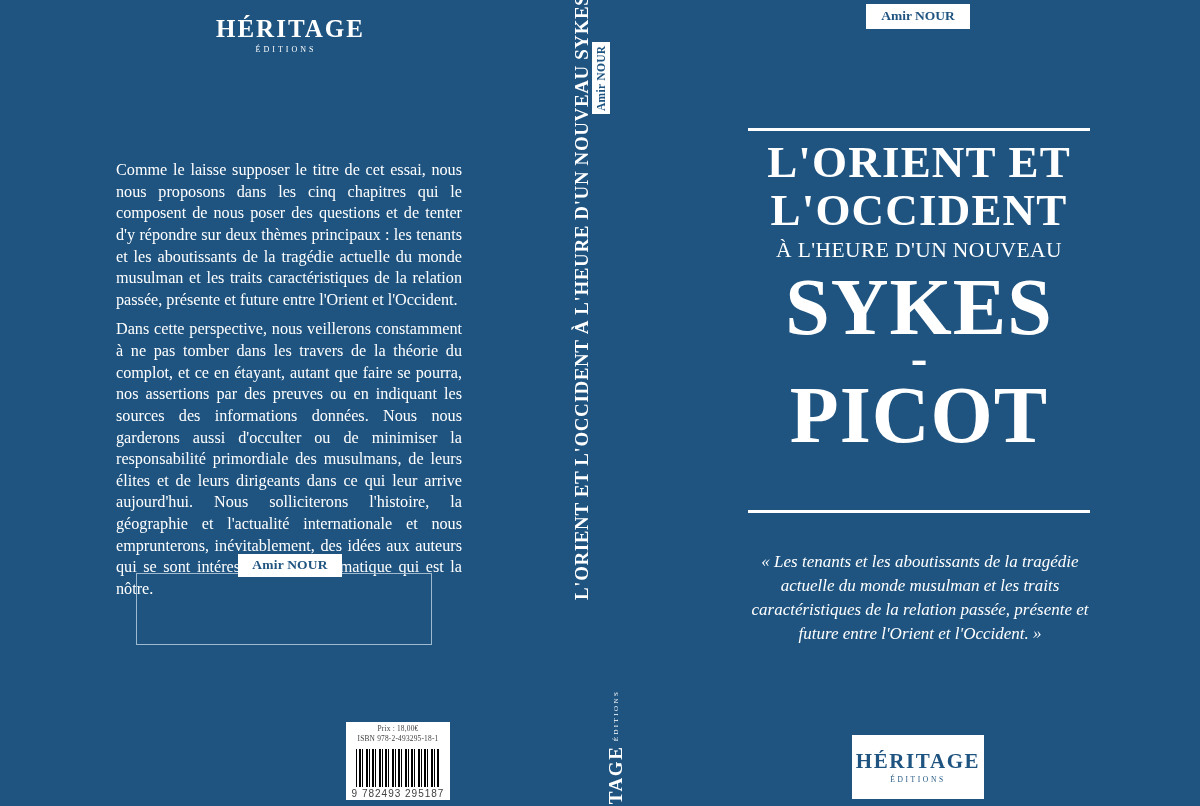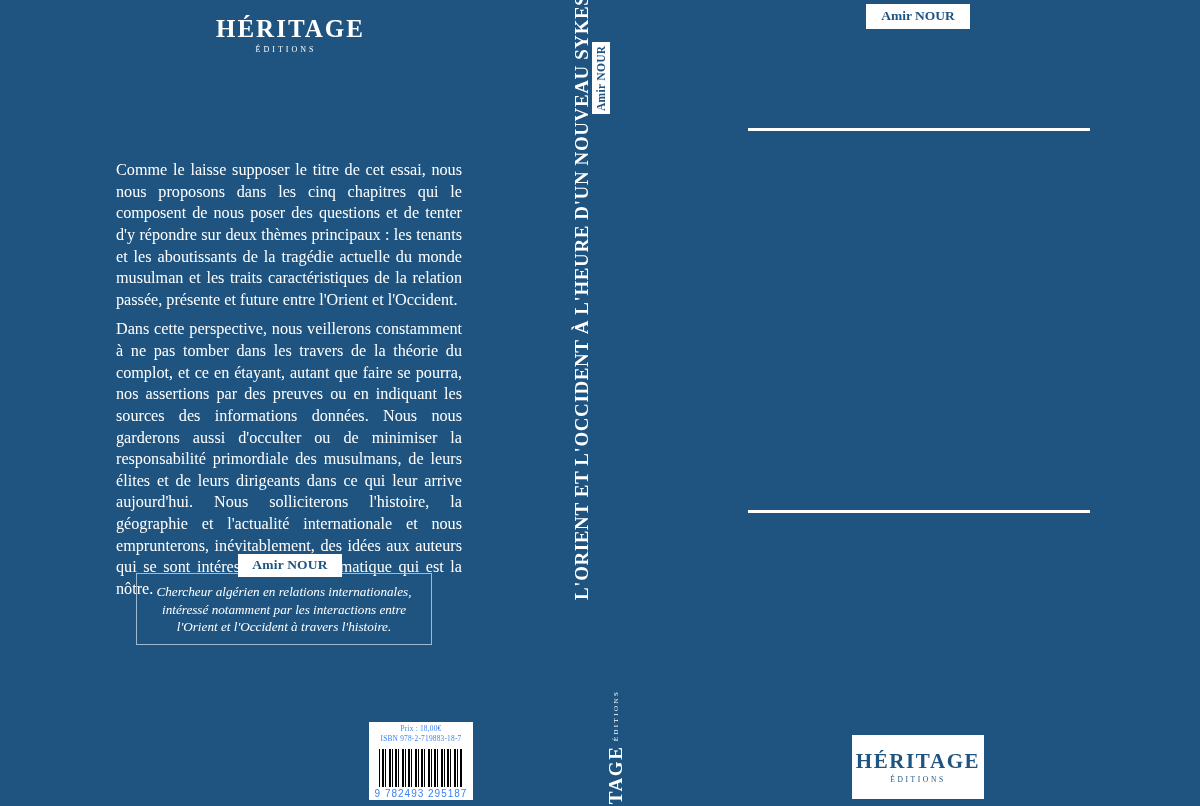--- a/index.html
+++ b/index.html
@@ -82,24 +82,24 @@
     width: 276px;
     font-style: italic;
     font-size: 13.2px;
     line-height: 1.33;
     text-align: center;
   }
 
   
   #barcode-block {
     position: absolute;
-    left: 369px; top: 722px;
+    left: 346px; top: 722px;
     width: 104px; height: 78px;
     background: #ffffff;
-    color: #3b82f6;
+    color: #404040;
   }
   .bc-price {
     text-align: center;
     font-size: 7.4px;
     font-family: "Liberation Serif", serif;
     margin-top: 2px;
     letter-spacing: .2px;
   }
   .bc-isbn {
     text-align: center;
@@ -293,25 +293,24 @@
       <div class="pub-sub">ÉDITIONS</div>
     </div>
 
     <div id="back-blurb">
       <p>Comme le laisse supposer le titre de cet essai, nous nous proposons dans les cinq chapitres qui le composent de nous poser des questions et de tenter d'y répondre sur deux thèmes principaux : les tenants et les aboutissants de la tragédie actuelle du monde musulman et les traits caractéristiques de la relation passée, présente et future entre l'Orient et l'Occident.</p>
       <p>Dans cette perspective, nous veillerons constamment à ne pas tomber dans les travers de la théorie du complot, et ce en étayant, autant que faire se pourra, nos assertions par des preuves ou en indiquant les sources des informations données. Nous nous garderons aussi d'occulter ou de minimiser la responsabilité primordiale des musulmans, de leurs élites et de leurs dirigeants dans ce qui leur arrive aujourd'hui. Nous solliciterons l'histoire, la géographie et l'actualité internationale et nous emprunterons, inévitablement, des idées aux auteurs qui se sont intéressés à la problématique qui est la nôtre.</p>
     </div>
 
     <div id="author-box"></div>
     <div id="author-tag">Amir NOUR</div>
-    <div id="author-bio">Chercheur algérien en relations internationales, intéressé notamment par les interactions entre l'Orient et l'Occident à travers l'histoire.</div>
 
     <div id="barcode-block">
       <div class="bc-price">Prix : 18,00€</div>
-      <div class="bc-isbn">ISBN 978-2-719883-18-7</div>
+      <div class="bc-isbn">ISBN 978-2-493295-18-1</div>
       <div id="bc-bars"></div>
       <div id="bc-digits">9 782493 295187</div>
     </div>
 
   </div>
 
   <div id="spine">
     <div id="spine-author-tag"></div>
     <div id="spine-author">Amir NOUR</div>
     <div id="spine-title">L'ORIENT ET L'OCCIDENT À L'HEURE D'UN NOUVEAU SYKES-PICOT</div>
@@ -322,23 +321,32 @@
       </div>
     </div>
   </div>
 
   <div id="front-cover">
 
     <div id="front-author-tag">Amir NOUR</div>
 
     <div class="rule" id="rule-top"></div>
 
+    <div id="title-block">
+      <div class="t-line1">L'ORIENT ET</div>
+      <div class="t-line1">L'OCCIDENT</div>
+      <div class="t-line3">À L'HEURE D'UN NOUVEAU</div>
+      <div class="t-big">SYKES</div>
+      <div class="t-dash">-</div>
+      <div class="t-big2">PICOT</div>
+    </div>
 
     <div class="rule" id="rule-bottom"></div>
 
+    <div id="front-quote">« Les tenants et les aboutissants de la tragédie actuelle du monde musulman et les traits caractéristiques de la relation passée, présente et future entre l'Orient et l'Occident. »</div>
 
     <div id="front-publisher">
       <div class="pub-name">HÉRITAGE</div>
       <div class="pub-sub">ÉDITIONS</div>
     </div>
 
   </div>
 
 </div>
 

